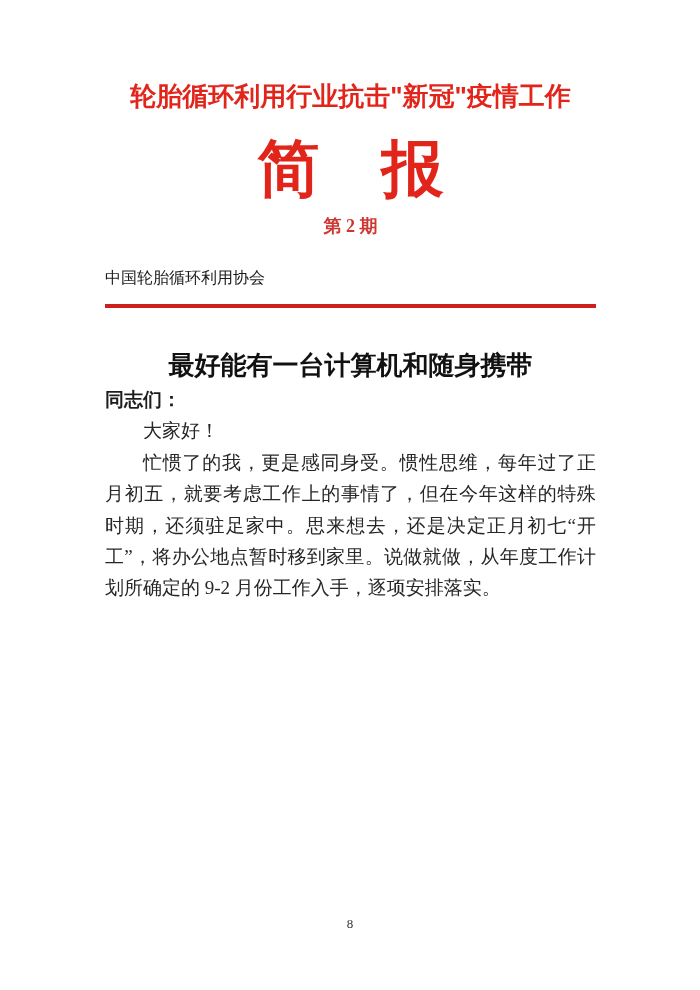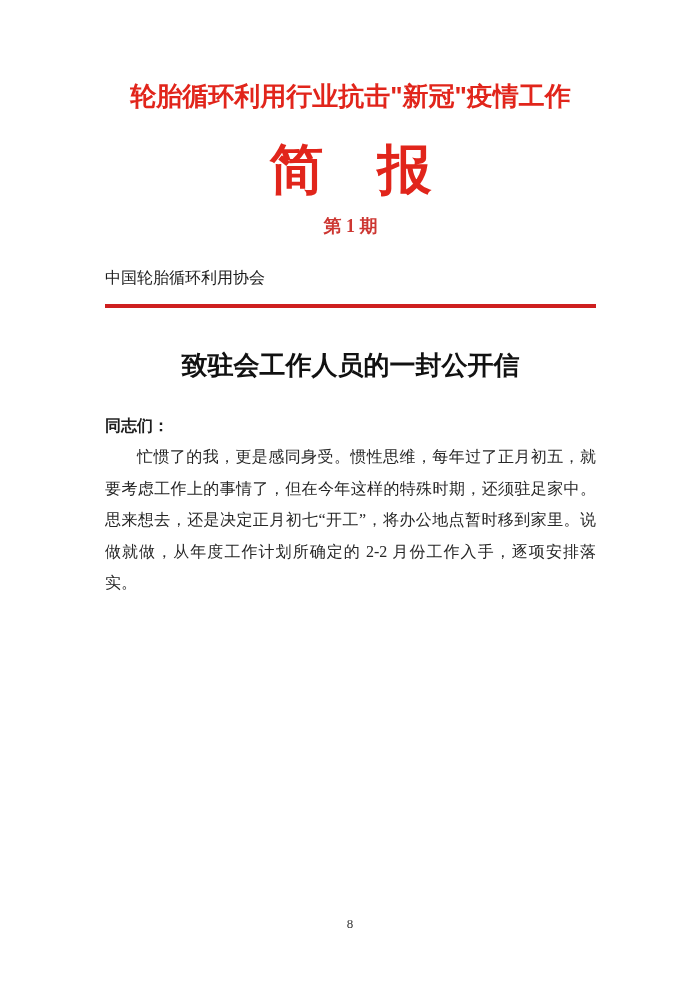--- a/index.html
+++ b/index.html
@@ -23,21 +23,21 @@
     font-weight: bold;
     font-size: 26px;
     line-height: 36px;
     font-family: "Liberation Sans", "DejaVu Sans", sans-serif;
   }
   .title2 {
     margin-top: 26px;
     text-align: center;
     color: #e1251b;
     font-weight: bold;
-    font-size: 54px;
+    font-size: 62px;
     line-height: 58px;
     font-family: "Liberation Sans", "DejaVu Sans", sans-serif;
   }
   .issue {
     margin-top: 16px;
     text-align: center;
     color: #cd3631;
     font-weight: bold;
     font-size: 18px;
     line-height: 24px;
@@ -58,22 +58,21 @@
   }
   .letter-title {
     margin: 40px 0 0 0;
     text-align: center;
     font-size: 26px;
     font-weight: bold;
     color: #111111;
     line-height: 36px;
   }
   .letter-body {
-    margin-top: 26px;
-    font-size: 16px;
+    font-size: 19px;
     line-height: 31.4px;
     color: #262626;
     text-align: justify;
     text-justify: inter-ideograph;
   }
   .letter-body p { margin: 0; text-indent: 2em; }
   .letter-body p.salutation { text-indent: 0; font-weight: bold; color: #1c1c1c; }
   .page-num {
     position: absolute;
     left: 0; bottom: 58px;
@@ -86,33 +85,34 @@
 </head>
 <body>
 
 <div class="page">
   <div class="content">
 
     <div class="title1">轮胎循环利用行业抗击"新冠"疫情工作</div>
 
     <div class="title2">简　报</div>
 
-    <div class="issue">第 1 期</div>
+    <div class="issue">第 2 期</div>
 
     <div class="meta">
       <span>中国轮胎循环利用协会</span>
     </div>
 
     <div class="rule"></div>
 
-    <h1 class="letter-title">致驻会工作人员的一封公开信</h1>
+    <h1 class="letter-title">最好能有一台计算机和随身携带</h1>
 
     <div class="letter-body">
       <p class="salutation">同志们：</p>
+      <p>大家好！</p>
       <div>
-          <p>忙惯了的我，更是感同身受。惯性思维，每年过了正月初五，就要考虑工作上的事情了，但在今年这样的特殊时期，还须驻足家中。思来想去，还是决定正月初七“开工”，将办公地点暂时移到家里。说做就做，从年度工作计划所确定的 2-2 月份工作入手，逐项安排落实。</p>
+          <p>忙惯了的我，更是感同身受。惯性思维，每年过了正月初五，就要考虑工作上的事情了，但在今年这样的特殊时期，还须驻足家中。思来想去，还是决定正月初七“开工”，将办公地点暂时移到家里。说做就做，从年度工作计划所确定的 9-2 月份工作入手，逐项安排落实。</p>
         </div>
     </div>
 
   </div>
 
   <div class="page-num">8</div>
 </div>
 
 </body></html>

